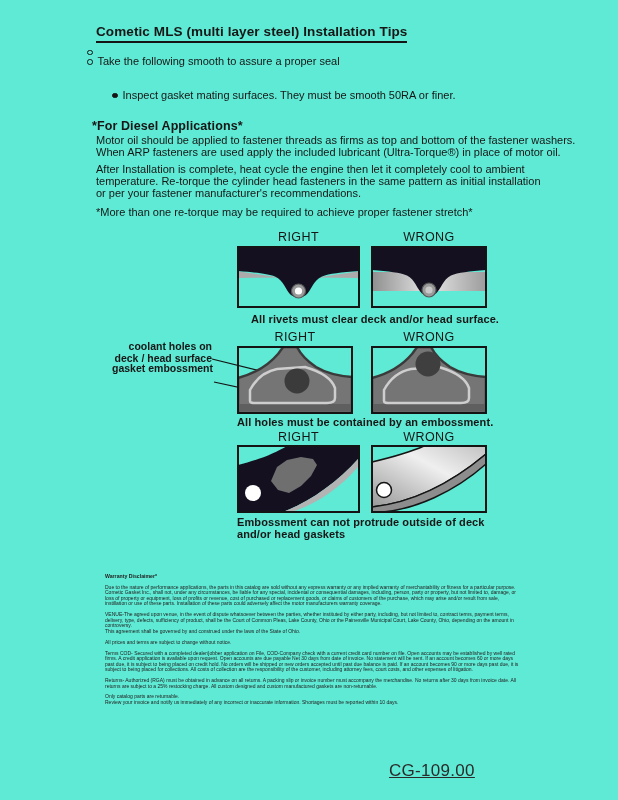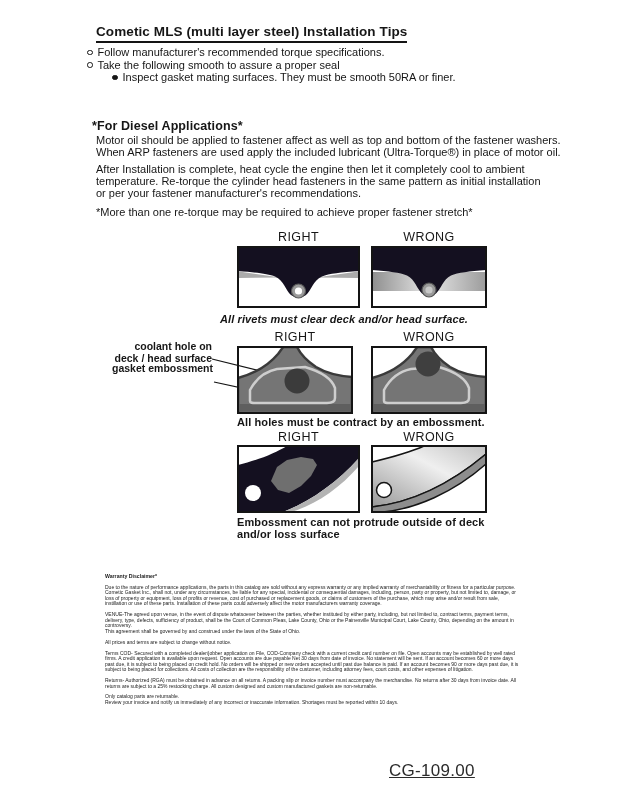--- a/index.html
+++ b/index.html
@@ -1,26 +1,26 @@
 <!DOCTYPE html>
 <html><head>
 <meta charset="utf-8">
 <style>
   html,body{margin:0;padding:0;}
   body{background:#9a9a9a;}
-  .page{position:relative;width:618px;height:800px;margin:0 auto;background:#ffffff;
+  .page{position:relative;width:618px;height:800px;margin:0 auto;background:#5eead4;
         font-family:"Liberation Sans",sans-serif;color:#161616;overflow:hidden;}
   .abs{position:absolute;}
   .page-title{left:96px;top:24px;font-size:13.5px;font-weight:bold;letter-spacing:.1px;
               border-bottom:2px solid #141414;padding-bottom:2px;}
   .tips{left:87px;top:46px;font-size:11px;}
   .b-row{display:flex;align-items:flex-start;line-height:12.6px;}
   .dot{flex:none;width:3.5px;height:3.5px;border:1px solid #161616;border-radius:50%;margin:3.8px 5px 0 0;}
   .dot.filled{background:#161616;}
-  .sub{margin-left:25px;}
+  .sub{margin-left:25px;margin-top:21px;}
   .h2{left:92px;top:119px;font-size:12.5px;font-weight:bold;letter-spacing:.1px;}
   .body-par{left:96px;font-size:11px;line-height:12.2px;white-space:pre-line;}
   .rw-label{font-size:12.5px;font-weight:normal;letter-spacing:.4px;text-align:center;}
   .cap{font-size:11px;font-weight:bold;letter-spacing:.1px;white-space:pre-line;line-height:11.5px;}
   .side-label{font-size:10.5px;font-weight:bold;text-align:right;white-space:pre-line;line-height:11.5px;}
   .warranty{left:105px;top:574px;width:414px;font-size:5px;line-height:5.6px;color:#222;}
   .warranty .w-head{font-size:5.2px;font-weight:bold;margin:0 0 5px 0;}
   .warranty p{margin:0 0 5.2px 0;white-space:pre-line;}
   .page-num{left:389px;top:761px;font-size:17px;color:#2b2b2b;letter-spacing:.3px;text-decoration:underline;}
   svg{display:block;}
@@ -28,34 +28,33 @@
 </head>
 <body>
 
 <div class="page">
 
   <div class="abs page-title">Cometic MLS (multi layer steel) Installation Tips</div>
 
   <div class="abs tips">
     <div class="b-row">
       <span class="dot"></span>
-      <span>Follow manufacturer's recommended torque specifications.</span>
     </div>
     <div class="b-row">
       <span class="dot"></span>
       <span>Take the following smooth to assure a proper seal</span>
     </div>
     <div class="b-row sub">
       <span class="dot filled"></span>
       <span>Inspect gasket mating surfaces.  They must be smooth 50RA or finer.</span>
     </div>
   </div>
 
   <div class="abs h2">*For Diesel Applications*</div>
-  <div class="abs body-par" style="top:134px;">Motor oil should be applied to fastener affect as well as top and bottom of the fastener washers.
+  <div class="abs body-par" style="top:134px;">Motor oil should be applied to fastener threads as firms as top and bottom of the fastener washers.
 When ARP fasteners are used apply the included lubricant (Ultra-Torque®) in place of motor oil.</div>
   <div class="abs body-par" style="top:206px;">*More than one re-torque may be required to achieve proper fastener stretch*</div>
   <div class="abs body-par" style="top:163px;">After Installation is complete, heat cycle the engine then let it completely cool to ambient
 temperature. Re-torque the cylinder head fasteners in the same pattern as initial installation
 or per your fastener manufacturer's recommendations.</div>
 
   <div class="abs rw-label" style="left:237px;width:123px;top:230px;">RIGHT</div>
   <div class="abs rw-label" style="left:371px;width:116px;top:230px;">WRONG</div>
 
   <svg class="abs" style="left:237px;top:246px;" width="123" height="62" viewBox="0 0 123 62">
@@ -75,26 +74,26 @@
           <stop offset="1" stop-color="#9c9c9c"></stop>
       </linearGradient>
     </defs>
     <rect x="1" y="26" width="114" height="19" fill="url(#gw1)"></rect>
     <path d="M1,1 H115 V24 C98,25.5 87,26.5 80,29.5 C72,33.5 70,43 65,47.5 C61,50.5 55,50.5 51,47.5 C46,43 44,33.5 36,29.5 C29,26.5 18,25.5 1,24 Z" fill="#141020"></path>
     <circle cx="58" cy="44" r="7" fill="#9a9a9a" stroke="#555555" stroke-width="1.2"></circle>
     <circle cx="58" cy="44" r="3.6" fill="#c8c8c8"></circle>
     <rect x="1" y="1" width="114" height="60" fill="none" stroke="#141414" stroke-width="2"></rect>
   </svg>
 
-  <div class="abs cap" style="left:220px;top:314px;font-style:italic;">All rivets must clear deck and/or head surface.</div>
+  <div class="abs cap" style="left:251px;top:314px;">All rivets must clear deck and/or head surface.</div>
 
   <div class="abs rw-label" style="left:237px;width:116px;top:330px;">RIGHT</div>
   <div class="abs rw-label" style="left:371px;width:116px;top:330px;">WRONG</div>
 
-  <div class="abs side-label" style="left:100px;width:112px;top:341px;">coolant hole on
+  <div class="abs side-label" style="left:100px;width:112px;top:341px;">coolant holes on
 deck / head surface</div>
   <div class="abs side-label" style="left:100px;width:113px;top:363px;">gasket embossment</div>
 
   <svg class="abs" style="left:108px;top:340px;" width="200" height="62" viewBox="0 0 200 62">
     <line x1="104" y1="19" x2="177" y2="37" stroke="#141414" stroke-width="1.2"></line>
     <line x1="106" y1="42" x2="152" y2="52" stroke="#141414" stroke-width="1.2"></line>
   </svg>
 
   <svg class="abs" style="left:237px;top:346px;" width="116" height="68" viewBox="0 0 116 68">
     <path d="M1,32 C16,28 30,21 41,8 C44,4 46,1 47,1 L60,1 C63,7 70,15 79,21 C89,27 102,30 115,31 V67 H1 Z" fill="#757575" stroke="#3a3a3a" stroke-width="2.5"></path>
@@ -105,21 +104,21 @@
   </svg>
 
   <svg class="abs" style="left:371px;top:346px;" width="116" height="68" viewBox="0 0 116 68">
     <path d="M1,32 C16,28 30,21 41,8 C44,4 46,1 47,1 L60,1 C63,7 70,15 79,21 C89,27 102,30 115,31 V67 H1 Z" fill="#757575" stroke="#3a3a3a" stroke-width="2.5"></path>
     <rect x="2" y="58" width="112" height="7" fill="#5f5f5f"></rect>
     <path d="M13,55 L13,44 C20,31 30,25 40,23 L68,21 C85,26 95,33 98,42 L98,52 C98,56 95,57 90,57 L19,57 C15,57 13,57 13,55 Z" fill="none" stroke="#cecece" stroke-width="2.5"></path>
     <circle cx="57" cy="18" r="12.5" fill="#3f3f3f"></circle>
     <rect x="1" y="1" width="114" height="66" fill="none" stroke="#141414" stroke-width="2"></rect>
   </svg>
 
-  <div class="abs cap" style="left:237px;top:417px;">All holes must be contract by an embossment.</div>
+  <div class="abs cap" style="left:237px;top:417px;">All holes must be contained by an embossment.</div>
 
   <div class="abs rw-label" style="left:237px;width:123px;top:430px;">RIGHT</div>
   <div class="abs rw-label" style="left:371px;width:116px;top:430px;">WRONG</div>
 
   <svg class="abs" style="left:237px;top:445px;" width="123" height="68" viewBox="0 0 123 68">
     <path d="M1,20 C22,15 38,8 50,1 H122 V13 C100,38 72,57 46,67 L1,67 Z" fill="#141020"></path>
     <path d="M46,67 C72,57 100,38 122,13 V21 C102,44 78,60 54,67 Z" fill="#b3b3b3"></path>
     <polygon points="34,36 40,22 50,15 64,12 76,14 80,20 74,31 64,41 52,48 41,45" fill="#6f6f6f"></polygon>
     <circle cx="16" cy="48" r="8" fill="#ffffff"></circle>
     <rect x="1" y="1" width="121" height="66" fill="none" stroke="#141414" stroke-width="2"></rect>
@@ -133,21 +132,21 @@
           <stop offset="1" stop-color="#c2c2c2"></stop>
       </linearGradient>
     </defs>
     <path d="M1,17 C22,12 42,6 53,1 H115 V9 C78,40 38,58 1,62 Z" fill="url(#gw3)" stroke="#141414" stroke-width="1.5"></path>
     <path d="M1,62 C38,58 78,40 115,9 V19 C82,48 44,64 12,67 L1,67 Z" fill="#8d8d8d" stroke="#141414" stroke-width="1.5"></path>
     <circle cx="13" cy="45" r="7.5" fill="#ffffff" stroke="#141414" stroke-width="1.5"></circle>
     <rect x="1" y="1" width="114" height="66" fill="none" stroke="#141414" stroke-width="2"></rect>
   </svg>
 
   <div class="abs cap" style="left:237px;top:517px;">Embossment can not protrude outside of deck
-and/or loss surface</div>
+and/or head gaskets</div>
 
   <div class="abs warranty">
     <div class="w-head">Warranty Disclaimer*</div>
     <p>Due to the nature of performance applications, the parts in this catalog are sold without any express warranty or any implied warranty of merchantability or fitness for a particular purpose.  Cometic Gasket Inc., shall not, under any circumstances, be liable for any special, incidental or consequential damages, including, person, party or property, but not limited to, damage, or loss of property or equipment, loss of profits or revenue, cost of purchased or replacement goods, or claims of customers of the purchase, which may arise and/or result from sale, instillation or use of these parts.  Installation of these parts could adversely affect the motor manufacturers warranty coverage.</p>
     <p>VENUE-The agreed upon venue, in the event of dispute whatsoever between the parties, whether instituted by either party, including, but not limited to, contract terms, payment terms, delivery, type, defects, sufficiency of product, shall be the Court of Common Pleas, Lake County, Ohio or the Painesville Municipal Court, Lake County, Ohio, depending on the amount in controversy.
 This agreement shall be governed by and construed under the laws of the State of Ohio.</p>
     <p>All prices and terms are subject to change without notice.</p>
     <p>Terms COD- Secured with a completed dealer/jobber application on File, COD-Company check with a current credit card number on file.  Open accounts may be established by well rated firms.  A credit application is available upon request.  Open accounts are due payable Net 30 days from date of invoice.  No statement will be sent.  If an account becomes 60 or more days past due, it is subject to being placed on credit hold.  No orders will be shipped or new orders accepted until past due balance is paid.  If an account becomes 90 or more days past due, it is subject to being placed for collections.  All costs of collection are the responsibility of the customer, including attorney fees, court costs, and other expenses of litigation.</p>
     <p>Returns- Authorized (RGA) must be obtained in advance on all returns.  A packing slip or invoice number must accompany the merchandise.  No returns after 30 days from invoice date.  All returns are subject to a 25% restocking charge.  All custom designed and custom manufactured gaskets are non-returnable.</p>
     <p>Only catalog parts are returnable.

